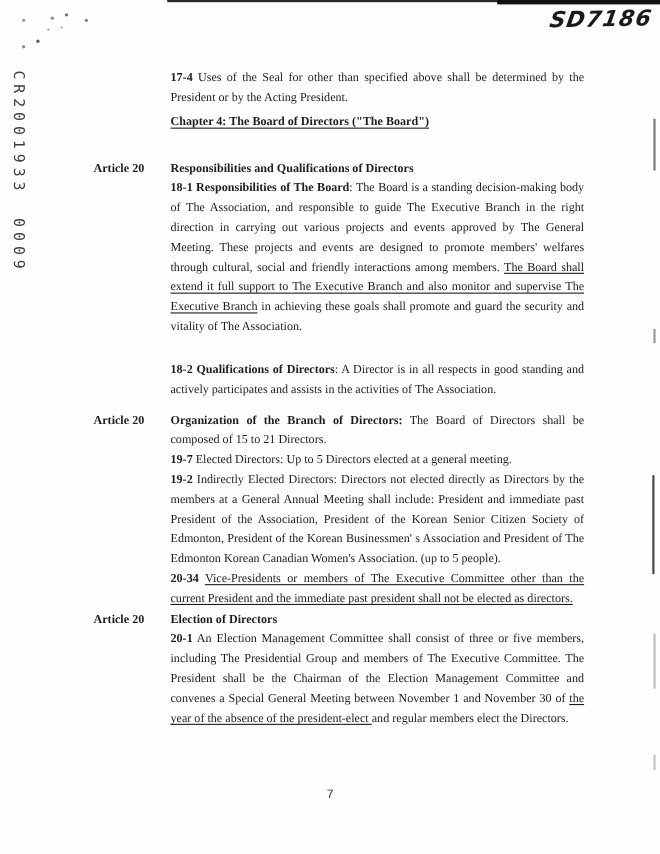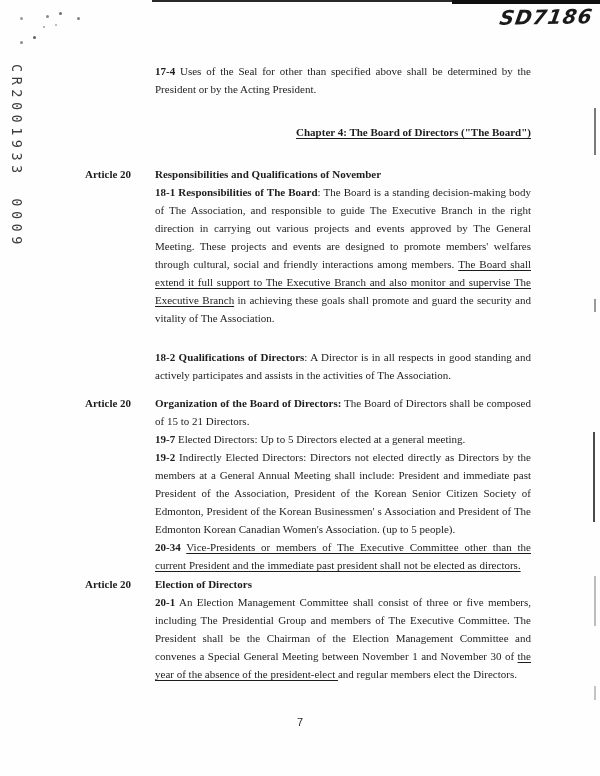--- a/index.html
+++ b/index.html
@@ -69,24 +69,24 @@
     line-height: 18px;
     font-family: Liberation Serif, serif;
   }
   .row { display: flex; }
   .label { width: 70px; flex-shrink: 0; font-weight: bold; }
   .bodycol { width: 376px; }
   .para { text-align: justify; }
   .lead { font-weight: bold; }
   .u { text-decoration: underline; text-underline-offset: 2px; }
   .chapter {
-    margin-top: 25px;
+    margin-top: 4px;
     margin-left: 70px;
     width: 376px;
-    text-align: right;
+    text-align: left;
     font-weight: bold;
     text-decoration: underline;
     text-underline-offset: 2px;
   }
   .art18 { margin-top: 24px; }
   .art19 { margin-top: 10px; }
   .art20 { margin-top: 1px; }
   .art-heading { font-weight: bold; }
   .gap-top { margin-top: 21px; }
 
@@ -132,30 +132,30 @@
       <div class="bodycol">
         <p class="para"><span class="lead">17-4</span><span> Uses of the Seal for other than specified above shall be determined by the President or by the Acting President.</span></p>
       </div>
     </div>
 
     <div class="chapter">Chapter 4: The Board of Directors ("The Board")</div>
 
     <div class="row art18">
       <div class="label">Article 20</div>
       <div class="bodycol">
-        <div class="art-heading">Responsibilities and Qualifications of November</div>
+        <div class="art-heading">Responsibilities and Qualifications of Directors</div>
         <p class="para"><span class="lead">18-1 Responsibilities of The Board</span><span>: The Board is a standing decision-making body of The Association, and responsible to guide The Executive Branch in the right direction in carrying out various projects and events approved by The General Meeting. These projects and events are designed to promote members' welfares through cultural, social and friendly interactions among members. </span><span class="u">The Board shall extend it full support to The Executive Branch and also monitor and supervise The Executive Branch</span><span> in achieving these goals shall promote and guard the security and vitality of The Association.</span></p>
         <p class="para gap-top"><span class="lead">18-2 Qualifications of Directors</span><span>: A Director is in all respects in good standing and actively participates and assists in the activities of The Association.</span></p>
       </div>
     </div>
 
     <div class="row art19">
       <div class="label">Article 20</div>
       <div class="bodycol">
-        <p class="para"><span class="lead">Organization of the Board of Directors:</span><span> The Board of Directors shall be composed of 15 to 21 Directors.</span></p>
+        <p class="para"><span class="lead">Organization of the Branch of Directors:</span><span> The Board of Directors shall be composed of 15 to 21 Directors.</span></p>
         <p class="para"><span class="lead">19-7</span><span> Elected Directors: Up to 5 Directors elected at a general meeting.</span></p>
         <p class="para"><span class="lead">19-2</span><span> Indirectly Elected Directors: Directors not elected directly as Directors by the members at a General Annual Meeting shall include: President and immediate past President of the Association, President of the Korean Senior Citizen Society of Edmonton, President of the Korean Businessmen' s Association and President of The Edmonton Korean Canadian Women's Association. (up to 5 people).</span></p>
         <p class="para"><span class="lead">20-34</span> <span class="u">Vice-Presidents or members of The Executive Committee other than the current President and the immediate past president shall not be elected as directors.</span></p>
       </div>
     </div>
 
     <div class="row art20">
       <div class="label">Article 20</div>
       <div class="bodycol">
         <div class="art-heading">Election of Directors</div>

